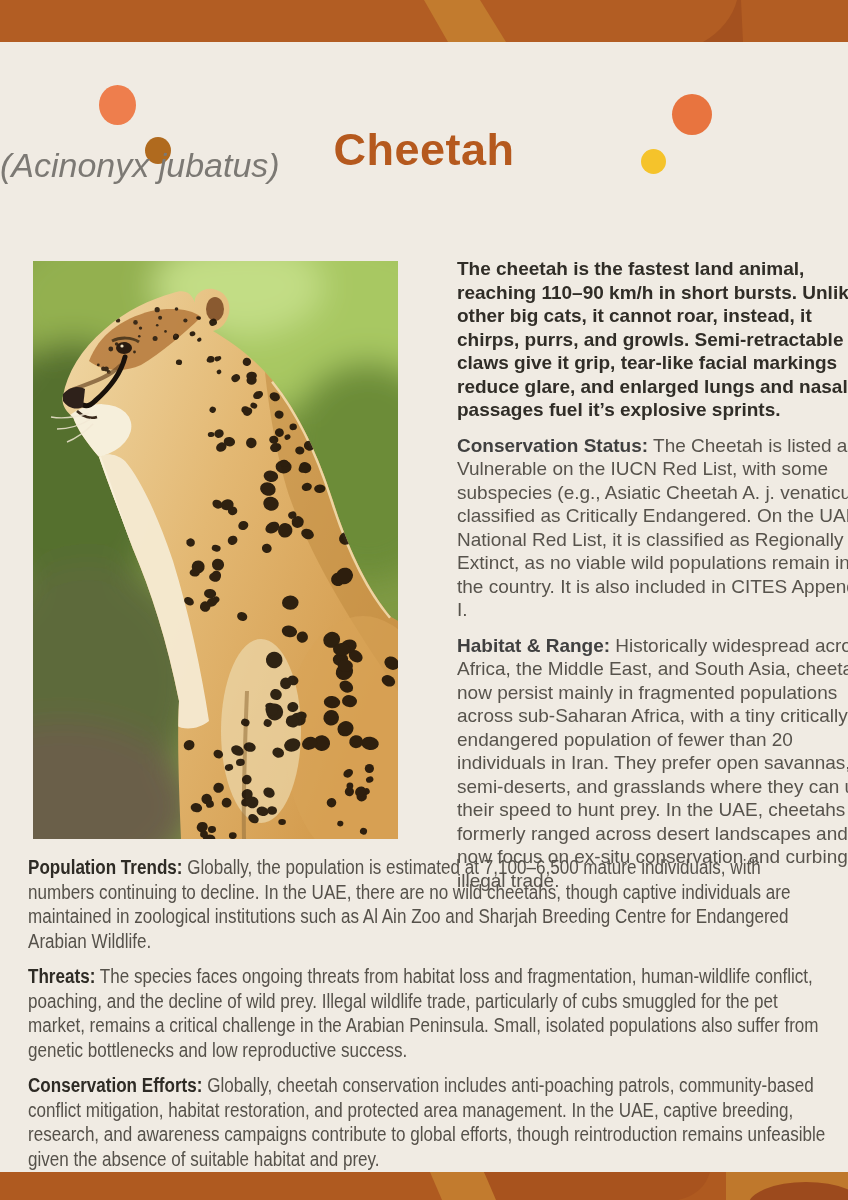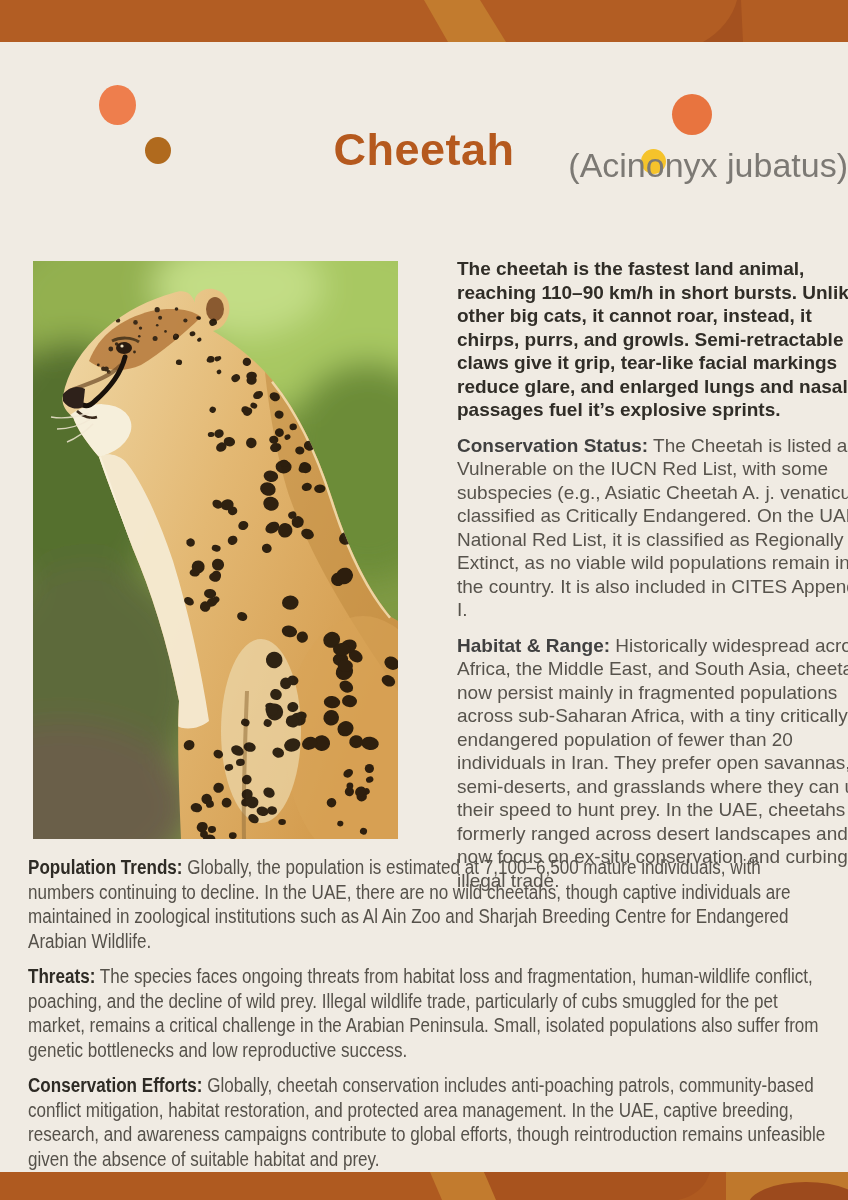--- a/index.html
+++ b/index.html
@@ -14,22 +14,22 @@
   .dot{position:absolute;border-radius:50%;}
   .dot-l1{left:99px;top:85px;width:37px;height:40px;background:#ee7e4d;}
   .dot-l2{left:145px;top:137px;width:26px;height:27px;background:#b06a1e;}
   .dot-r1{left:672px;top:94px;width:40px;height:41px;background:#e8743f;}
   .dot-r2{left:641px;top:149px;width:25px;height:25px;background:#f5c32b;}
   .page-title{
     position:absolute;top:94px;left:0;width:848px;text-align:center;
     font-size:45px;font-weight:bold;color:#b5591e;letter-spacing:.5px;
   }
   .page-subtitle{
-    position:absolute;top:146px;left:0;width:848px;text-align:right;
-    font-size:34px;color:#7c7974;
+    position:absolute;top:146px;left:0;width:848px;text-align:left;
+    font-size:34px;font-style:italic;color:#7c7974;
   }
   .photo{
     position:absolute;left:33px;top:261px;width:365px;height:578px;
     line-height:0;overflow:hidden;
   }
   .col{
     position:absolute;left:413px;top:257px;width:421px;
     font-size:19px;line-height:23.5px;color:#57534c;margin-left:44px;
   }
   .col p{margin:0 0 12px 0;}

